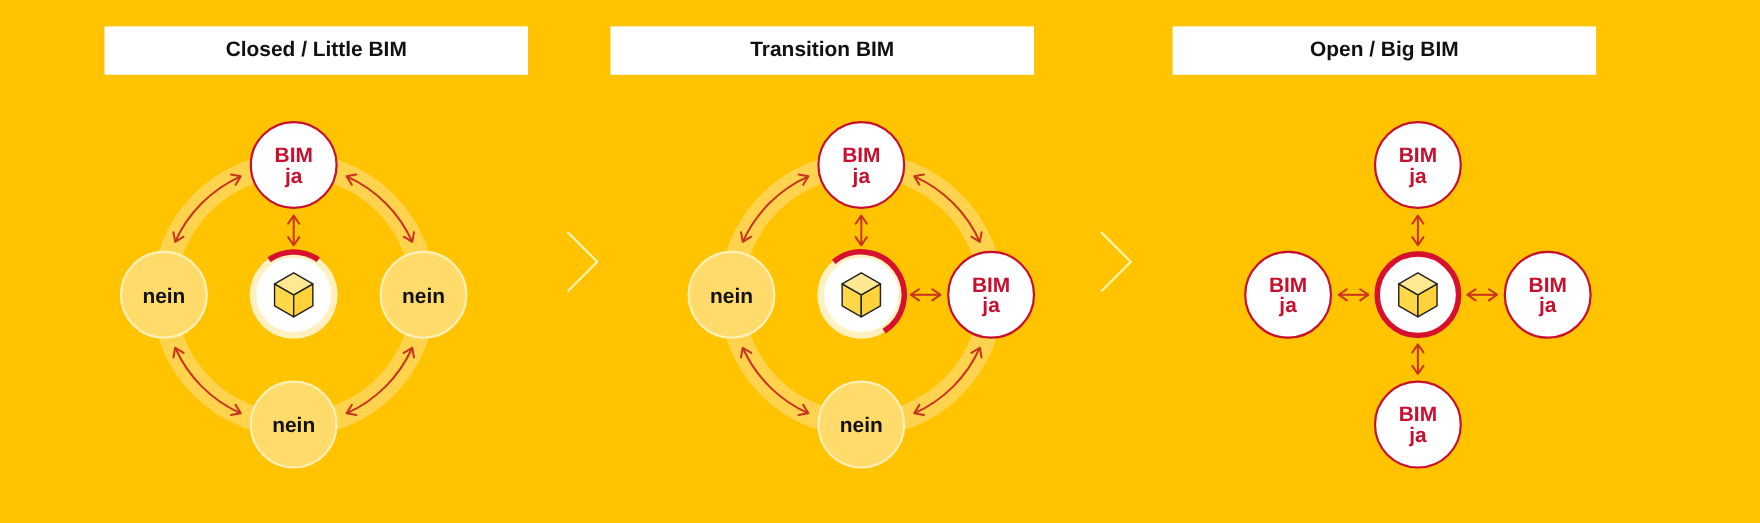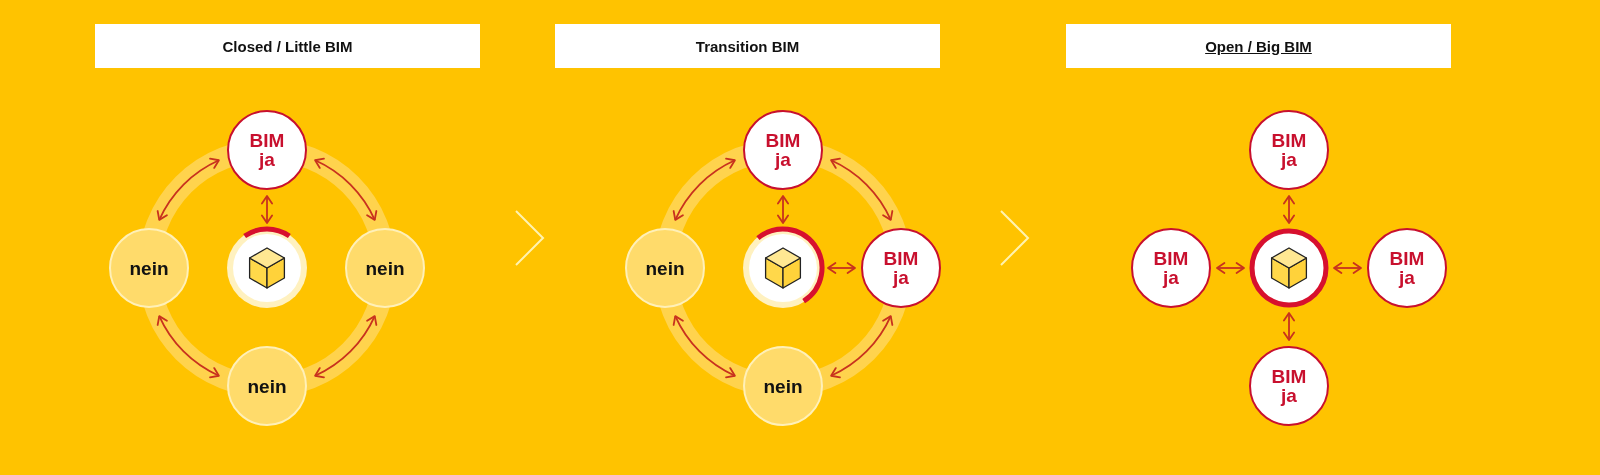--- a/index.html
+++ b/index.html
@@ -6,31 +6,31 @@
   body {
     width: 1600px; height: 475px; overflow: hidden;
     background: #FFC300;
     font-family: "Liberation Sans", sans-serif;
     position: relative;
   }
   .title-box {
     position: absolute; top: 24px; height: 44px; width: 385px;
     background: #ffffff;
     display: flex; align-items: center; justify-content: center;
-    font-weight: bold; font-size: 15px; color: #111111; text-align: right;
+    font-weight: bold; font-size: 19px; color: #111111; text-align: right;
   }
   #stage { position: absolute; left: 0; top: 0; }
   .node-text { font-family: "Liberation Sans", sans-serif; font-weight: bold; }
 </style>
 </head>
 <body>
 
 <div class="title-box" style="left:95px;">Closed / Little BIM</div>
 <div class="title-box" style="left:555px;">Transition BIM</div>
-<div class="title-box" style="left:1066px;text-decoration:underline;">Open / Big BIM</div>
+<div class="title-box" style="left:1066px;">Open / Big BIM</div>
 
 <svg id="stage" width="1600" height="475" viewBox="0 0 1600 475" xmlns="http://www.w3.org/2000/svg">
     <g>
       <circle cx="267" cy="268" r="118" fill="none" stroke="#FFD34D" stroke-width="22"></circle>
       <path d="M315.11573346102927,160.25550504314762 A118,118 0 0 1 374.74449495685235,219.88426653897073" fill="none" stroke="#C8321E" stroke-width="1.8"></path>
       <polyline points="367.07552275930806,215.1739729777059 374.74449495685235,219.88426653897073 376.3557611176848,211.02967330387764" fill="none" stroke="#C8321E" stroke-width="1.8" stroke-linecap="round" stroke-linejoin="round"></polyline>
       <polyline points="323.97032669612236,158.6442388823152 315.11573346102927,160.25550504314762 319.8260270222941,167.92447724069189" fill="none" stroke="#C8321E" stroke-width="1.8" stroke-linecap="round" stroke-linejoin="round"></polyline>
       <path d="M374.74449495685235,316.11573346102927 A118,118 0 0 1 315.11573346102927,375.74449495685235" fill="none" stroke="#C8321E" stroke-width="1.8"></path>
       <polyline points="319.8260270222941,368.07552275930806 315.11573346102927,375.74449495685235 323.97032669612236,377.3557611176848" fill="none" stroke="#C8321E" stroke-width="1.8" stroke-linecap="round" stroke-linejoin="round"></polyline>
       <polyline points="376.3557611176848,324.97032669612236 374.74449495685235,316.11573346102927 367.07552275930806,320.8260270222941" fill="none" stroke="#C8321E" stroke-width="1.8" stroke-linecap="round" stroke-linejoin="round"></polyline>

